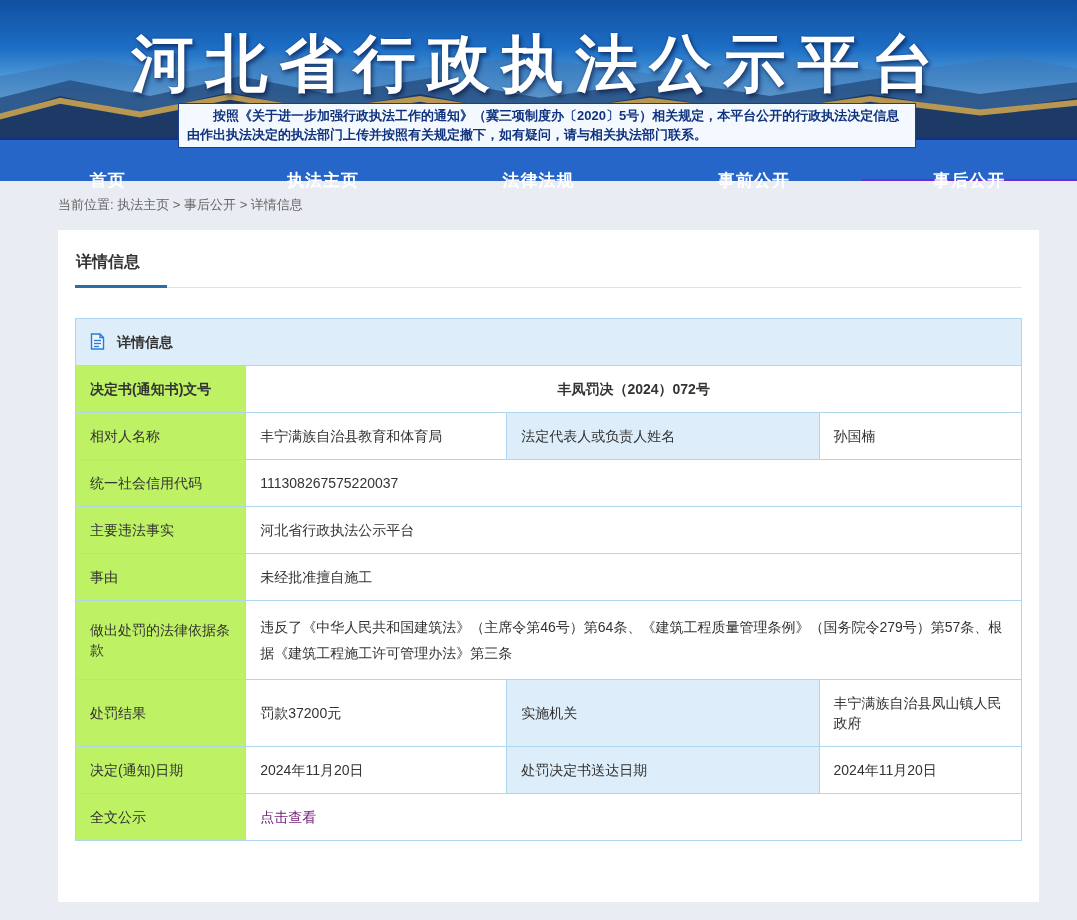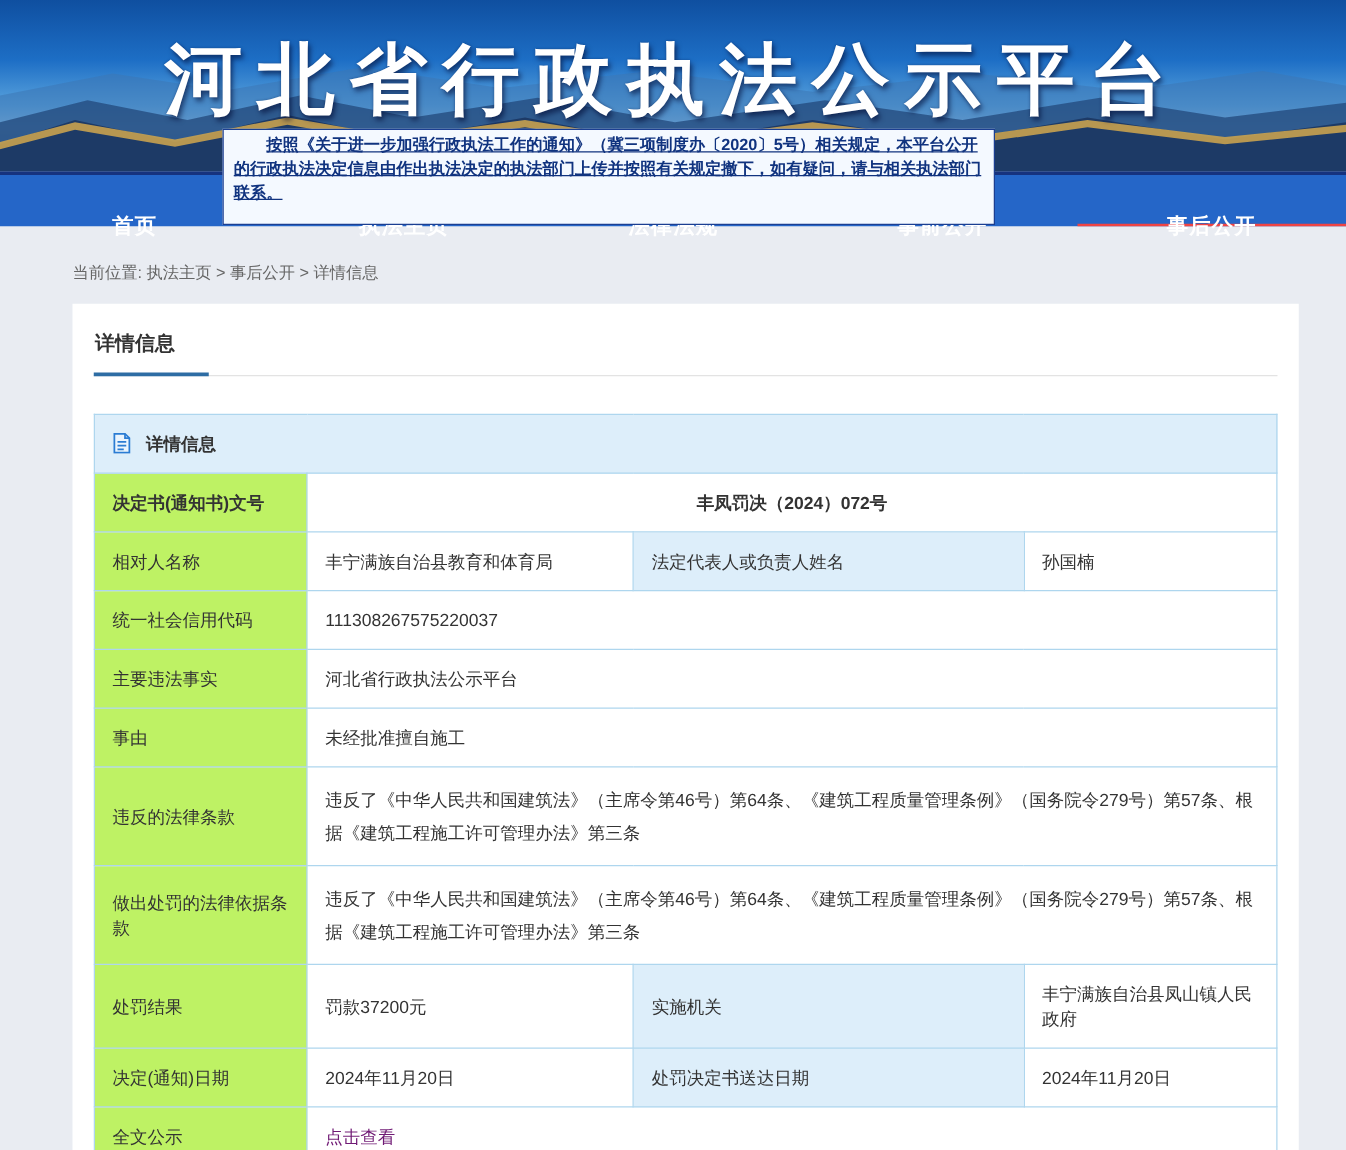--- a/index.html
+++ b/index.html
@@ -22,45 +22,44 @@
   .banner-title {
     position:absolute; left:0; right:0; top:22px;
     text-align:center;
     font-family:"Liberation Serif","DejaVu Serif",serif;
     font-weight:bold; font-size:62px; letter-spacing:12px;
     color:#ffffff;
     text-shadow:2px 3px 4px rgba(0,10,50,.55), 0 0 2px rgba(0,20,70,.4);
     white-space:nowrap;
   }
   .notice-box {
-    position:absolute; left:178px; top:103px; width:618px; z-index:5;
+    position:absolute; left:178px; top:103px; width:738px; z-index:5;
     background:#f4f9ff;
     border:1px solid #1b3e91;
     color:#10337f;
     font-size:13px; line-height:19px;
-    padding:2px 8px 16px 8px;
+    padding:2px 8px 3px 8px;
     text-indent:2em;
     font-weight:bold;
-    text-decoration:underline;
   }
   
   .nav {
     display:flex; height:41px; background:#2566c8;
   }
   .nav-item {
     flex:1; display:flex; align-items:center; justify-content:center;
     color:#ffffff; font-size:17px; font-weight:bold; cursor:pointer;
     letter-spacing:1px;
     margin-top:39px;
   }
-  .nav-item.active { background:#ef4444; }
+  .nav-item.active { background:#6d28d9; }
   
   .breadcrumb {
     padding:15px 0 0 58px;
-    font-size:13px; color:#666; height:49px;margin-top:13px;
+    font-size:13px; color:#666; height:49px;
   }
   
   .card {
     margin-left:58px; width:981px; min-height:672px;
     background:#ffffff; padding:22px 17px 30px 17px;
   }
   .section-title { font-size:16px; font-weight:bold; color:#333; padding-left:1px; }
   .title-rule { margin-top:14px; border-bottom:1px solid #e3e3e3; position:relative; height:0; }
   .title-rule .accent {
     position:absolute; left:0; top:-2px; width:92px; height:3px; background:#2e6da4;
@@ -171,24 +170,20 @@
     <tr>
       <td class="lbl">主要违法事实</td>
       <td class="val" colspan="3">河北省行政执法公示平台</td>
     </tr>
 
     <tr>
       <td class="lbl">事由</td>
       <td class="val" colspan="3">未经批准擅自施工</td>
     </tr>
 
-    <tr>
-      <td class="lbl">违反的法律条款</td>
-      <td class="val" colspan="3" style="line-height:26px">违反了《中华人民共和国建筑法》（主席令第46号）第64条、《建筑工程质量管理条例》（国务院令279号）第57条、根据《建筑工程施工许可管理办法》第三条</td>
-    </tr>
 
     <tr>
       <td class="lbl">做出处罚的法律依据条款</td>
       <td class="val" colspan="3" style="line-height:26px">违反了《中华人民共和国建筑法》（主席令第46号）第64条、《建筑工程质量管理条例》（国务院令279号）第57条、根据《建筑工程施工许可管理办法》第三条</td>
     </tr>
 
     <tr>
       <td class="lbl">处罚结果</td>
       <td class="val">罚款37200元</td>
       <td class="lbl2">实施机关</td>

